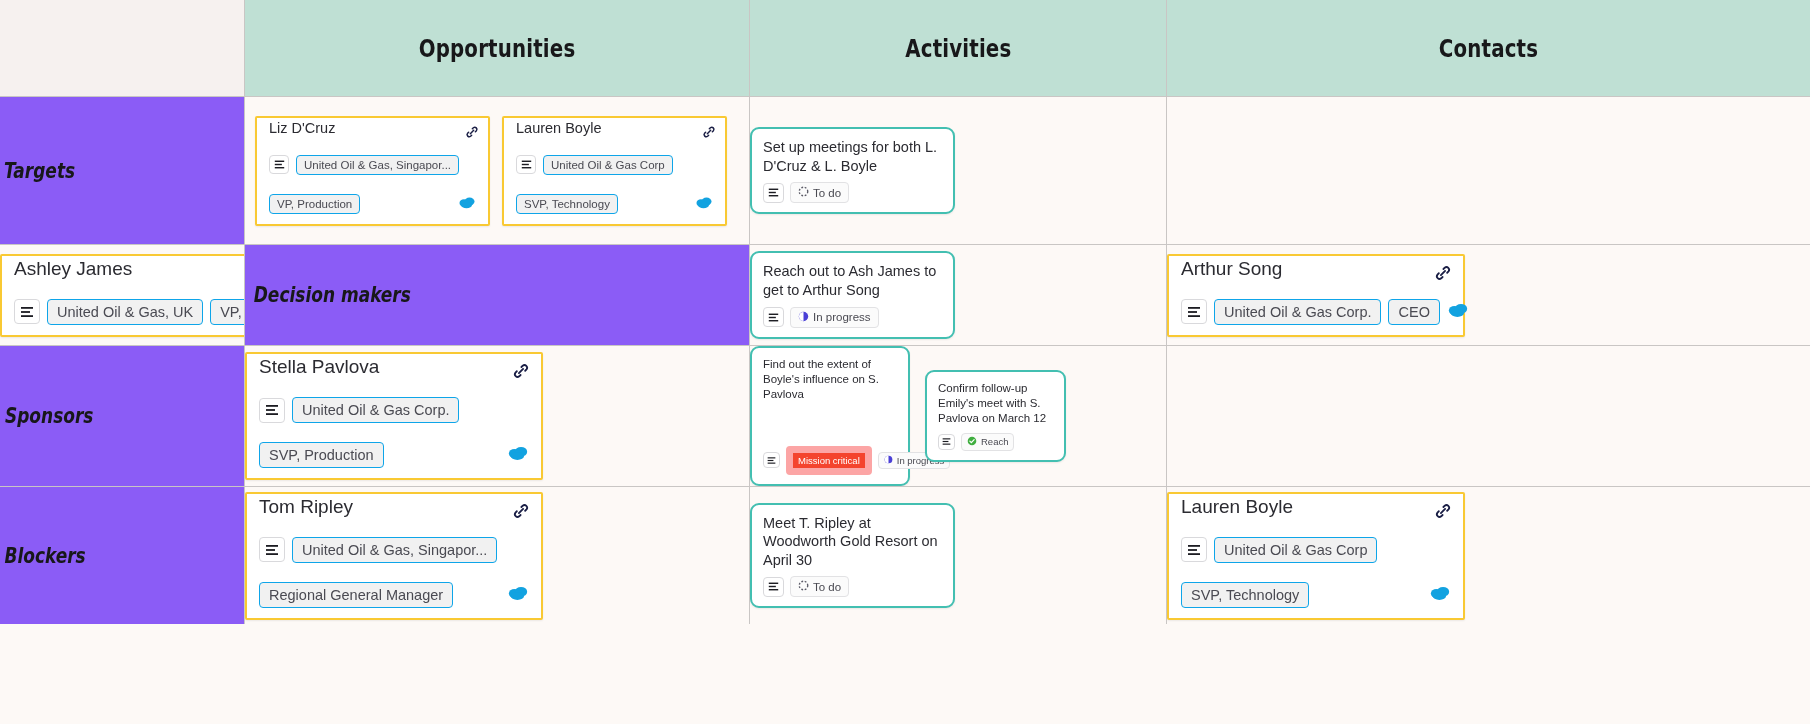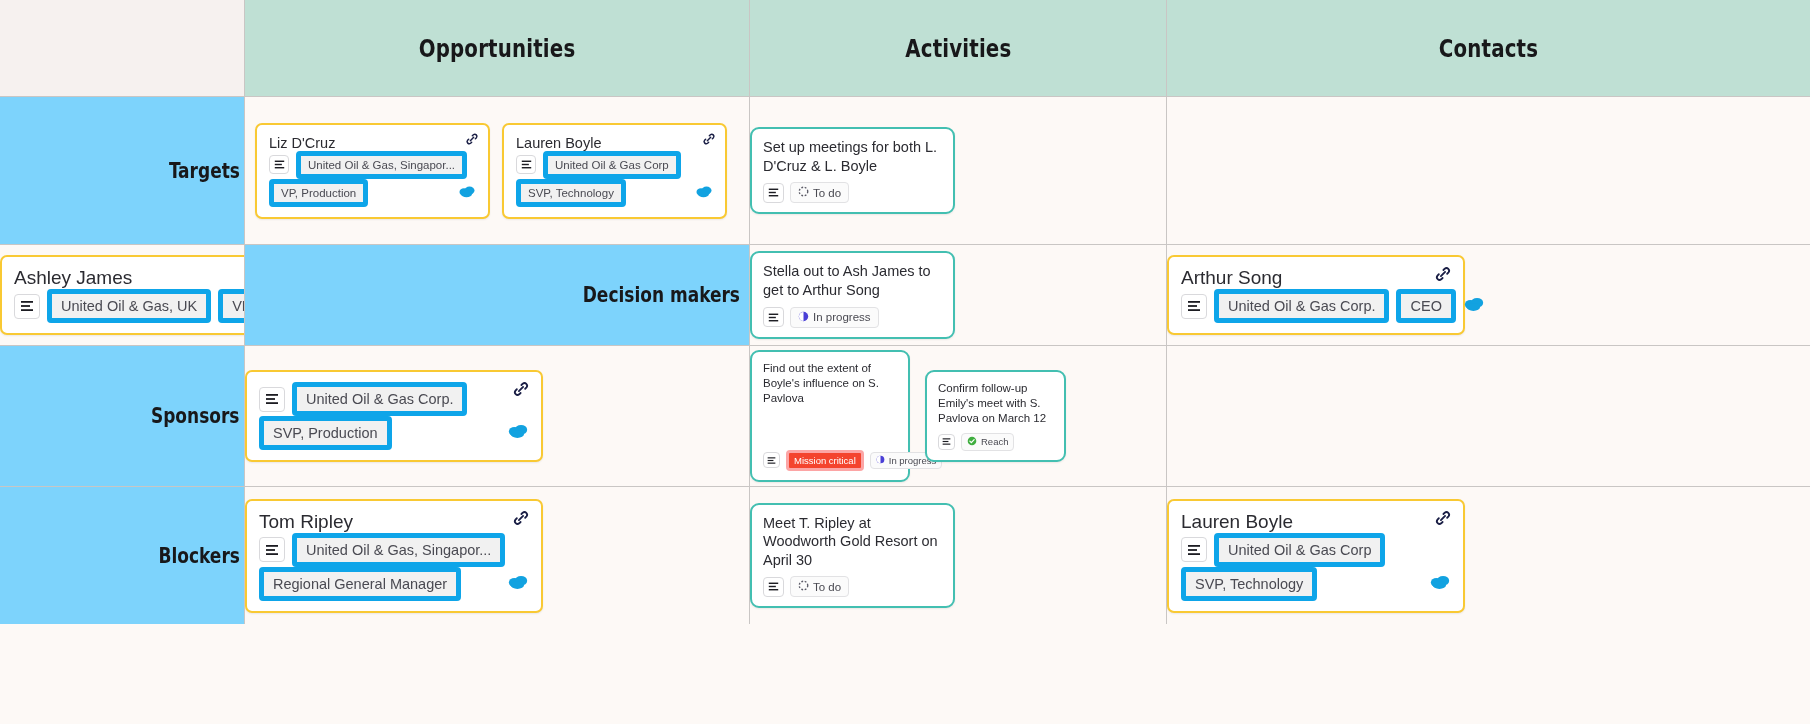--- a/index.html
+++ b/index.html
@@ -43,24 +43,25 @@
     font-family: "DejaVu Sans Condensed", "Liberation Sans Narrow", "Liberation Sans", sans-serif;
     font-weight: bold;
     font-size: 25px;
     letter-spacing: .2px;
     color: #18181a;
     transform: scaleX(0.88);
   }
 
   
   .rowhead {
-    background: #7dd3fc;
+    background: #8b5cf6;
     display: flex;
     align-items: center;
-    justify-content: flex-end;
+    justify-content: flex-start;
+    font-style: italic;
   }
   .rowhead-label {
     font-family: "DejaVu Sans Condensed", "Liberation Sans Narrow", "Liberation Sans", sans-serif;
     font-weight: bold;
     font-size: 21px;
     color: #18181a;
     transform: scaleX(0.9);
     text-align: center;
   }
 
@@ -72,40 +73,40 @@
     padding: 0 0 0 10px;
     gap: 12px;
   }
   .body-cell.center { justify-content: flex-start; padding: 0; }
 
   
   .rec-card {
     position: relative;
     background: #ffffff;
     border: 2.5px solid #f9c933;
-    border-radius: 7px;
+    border-radius: 2px;
     box-shadow: 0 1px 2px rgba(0,0,0,.07);
-    padding: 10px 12px 10px 12px;
+    padding: 2px 12px 10px 12px;
     display: flex;
     flex-direction: column;
-    gap: 0;
+    gap: 19px;
   }
   .rec-name {
     color: #2b2b31;
     white-space: nowrap;
     overflow: hidden;
   }
   .rec-chiprow {
     display: flex;
     align-items: center;
     gap: 7px;
   }
   .chip {
     background: #f1f1f1;
-    border: 5px solid #0ea5e9;
+    border: 1px solid #0ea5e9;
     border-radius: 4px;
     color: #4a4a52;
     white-space: nowrap;
     display: inline-flex;
     align-items: center;
   }
   .ico-box {
     background: #ffffff;
     border: 1px solid #d9d9dc;
     border-radius: 4px;
@@ -145,21 +146,21 @@
     white-space: nowrap;
   }
   .badge.plain {
     background: #fbfbfb;
     border: 1px solid #e2e2e4;
     color: #4a4a52;
   }
   .badge.red {
     background: #f4442e;
     color: #ffffff;
-    border: 3px solid #fca5a5;
+    border: 7px solid #fca5a5;
   }
   .dot-circle { display: inline-block; flex: none; }
 
   
   .sz-lg .rec-name { font-size: 19px; }
   .sz-lg .chip { font-size: 14.5px; padding: 4px 9px; }
   .sz-lg .ico-box { width: 26px; height: 25px; }
   .sz-lg .link-ico { font-size: 19px; top: 7px; right: 10px; }
 
   .sz-sm .rec-name { font-size: 14.5px; }
@@ -320,21 +321,21 @@
       </div>
     </div>
   </div>
 
   <div class="cell rowhead">
     <span class="rowhead-label">Decision makers</span>
   </div>
 
   <div class="cell body-cell center">
     <div class="act-card act-lg" style="width:205px;">
-      <div class="act-title">Stella out to Ash James to get to Arthur Song</div>
+      <div class="act-title">Reach out to Ash James to get to Arthur Song</div>
       <div class="act-chiprow">
         <span class="ico-box">
           <svg width="11" height="11" viewBox="0 0 14 14">
               <rect x="1" y="2" width="12" height="1.8" fill="#1c1c22"></rect>
               <rect x="1" y="6.1" width="9" height="1.8" fill="#1c1c22"></rect>
               <rect x="1" y="10.2" width="12" height="1.8" fill="#1c1c22"></rect>
             </svg>
         </span>
         <span class="badge plain">
           <span class="dot-circle">
@@ -388,20 +389,21 @@
 
   <div class="cell body-cell center">
     <div class="rec-card sz-lg" style="width:298px;">
       <span class="link-ico">
         <svg width="20" height="20" viewBox="0 0 24 24" fill="none" stroke="#1a1e45" stroke-width="2.2" stroke-linecap="round">
           <path d="M9.5 14.5L14.5 9.5"></path>
           <path d="M12.5 7.2l1.6-1.6a3.2 3.2 0 014.5 4.5l-1.6 1.6"></path>
           <path d="M11.5 16.8l-1.6 1.6a3.2 3.2 0 01-4.5-4.5l1.6-1.6"></path>
         </svg>
       </span>
+      <div class="rec-name">Stella Pavlova</div>
       <div class="rec-chiprow">
         <span class="ico-box">
           <svg width="14" height="14" viewBox="0 0 14 14">
               <rect x="1" y="2" width="12" height="1.8" fill="#1c1c22"></rect>
               <rect x="1" y="6.1" width="9" height="1.8" fill="#1c1c22"></rect>
               <rect x="1" y="10.2" width="12" height="1.8" fill="#1c1c22"></rect>
             </svg>
         </span>
         <span class="chip">United Oil &amp; Gas Corp.</span>
       </div>

